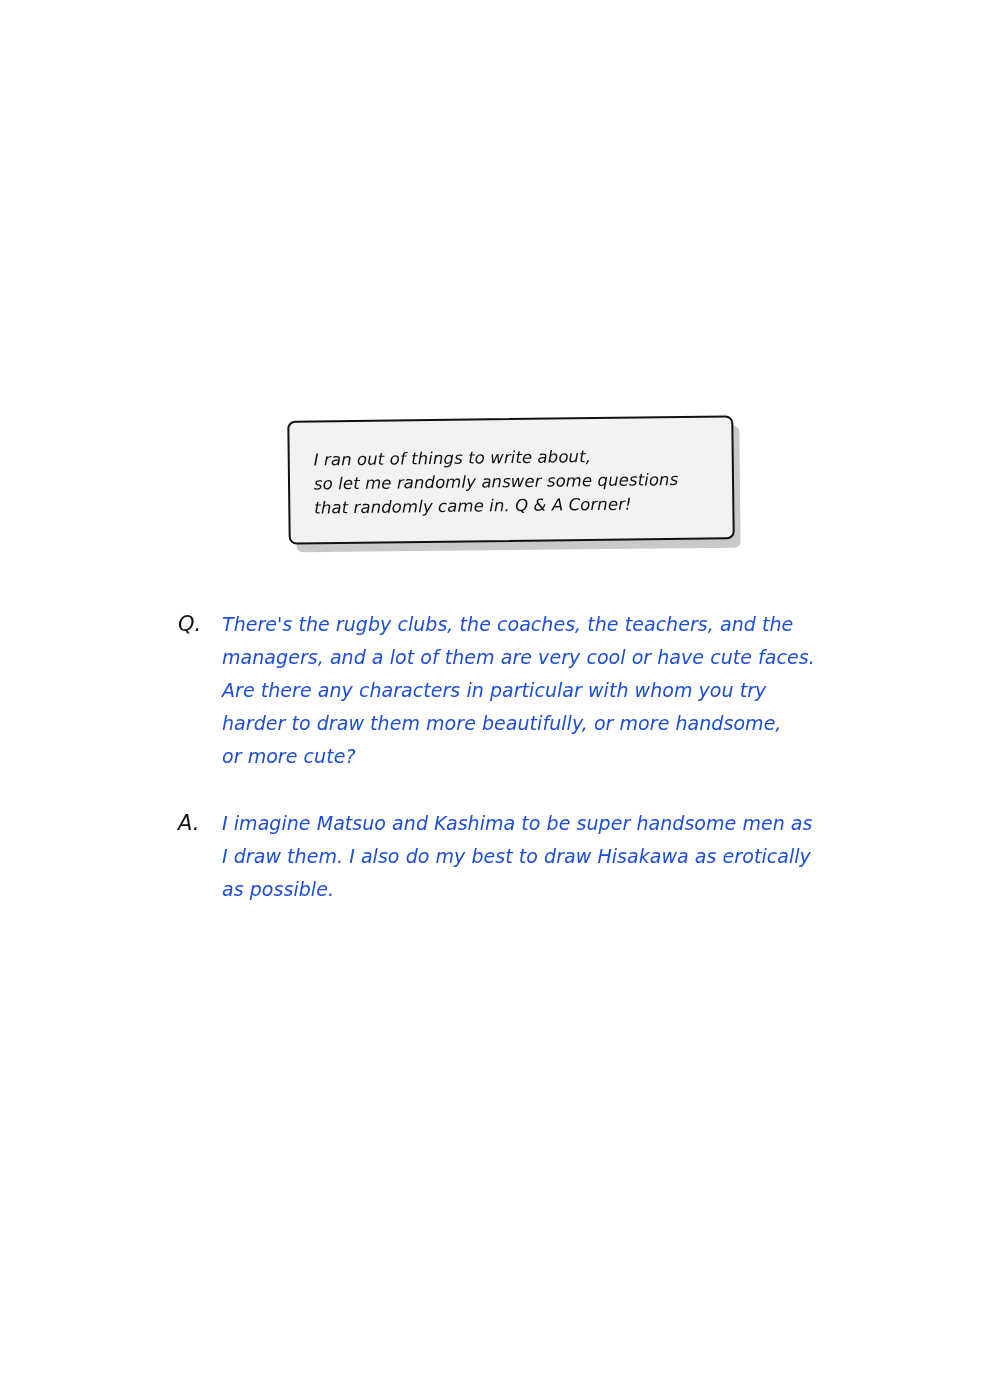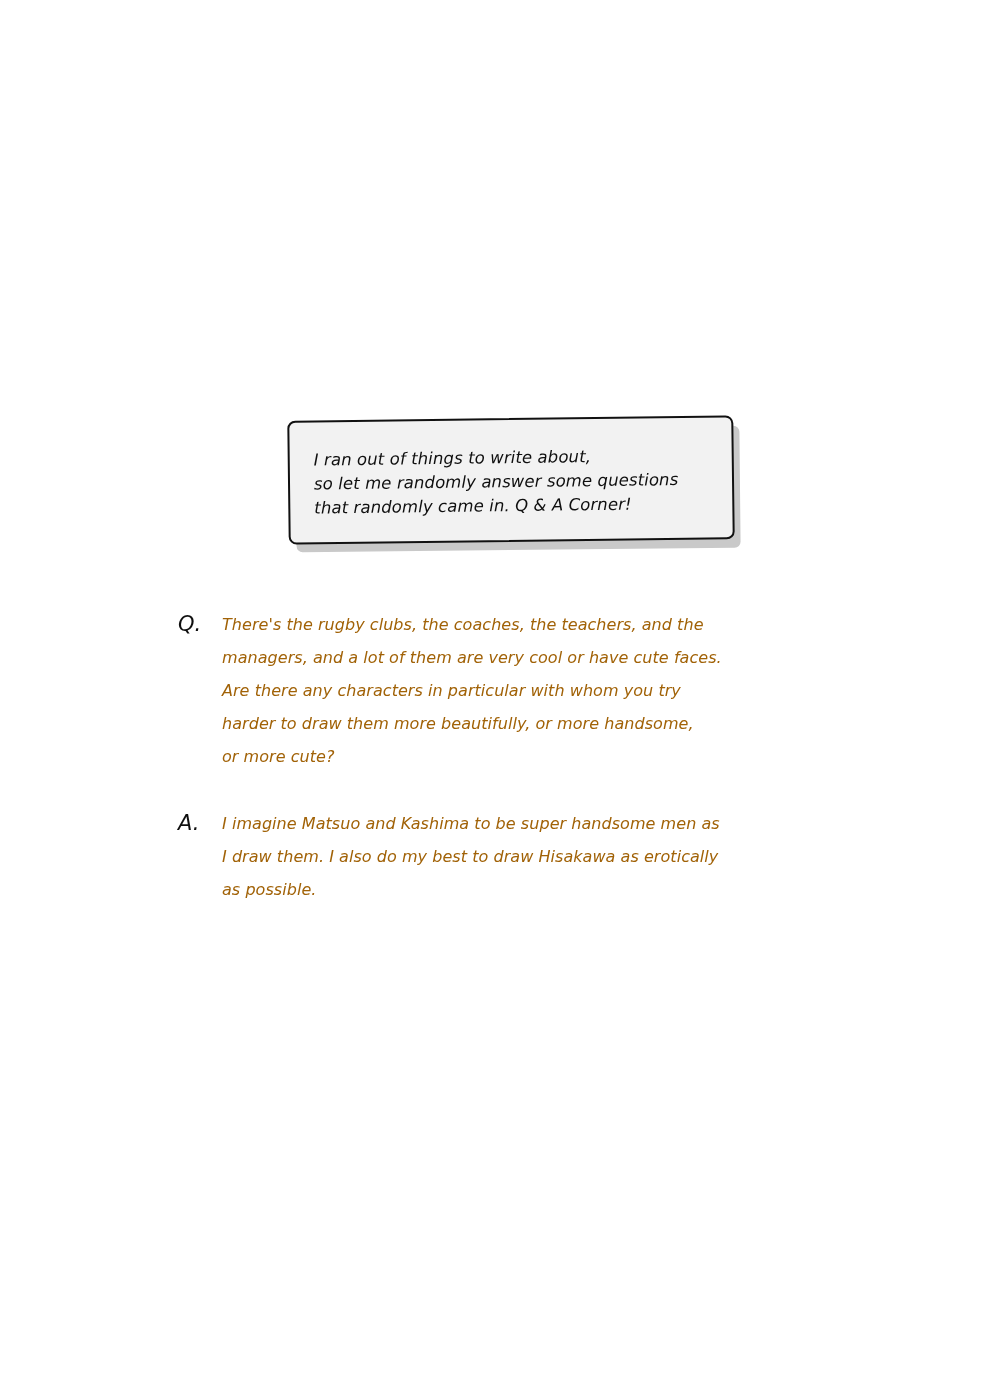--- a/index.html
+++ b/index.html
@@ -85,25 +85,25 @@
     width: 44px;
     font-family: "DejaVu Sans", sans-serif;
     font-size: 21px;
     font-style: italic;
     line-height: 33px;
     color: #0f0f0f;
   }
   .qa-text {
     flex: 1 1 auto;
     font-family: "DejaVu Sans", sans-serif;
-    font-size: 16px;
+    font-size: 19px;
     font-style: italic;
     line-height: 33px;
     letter-spacing: 0.05px;
-    color: #a16207;
+    color: #1d4ed8;
     white-space: pre-line;
   }
 </style>
 </head>
 <body>
 
 <div class="page">
 
   <div class="note-wrap">
     <div class="note-shadow"></div>

